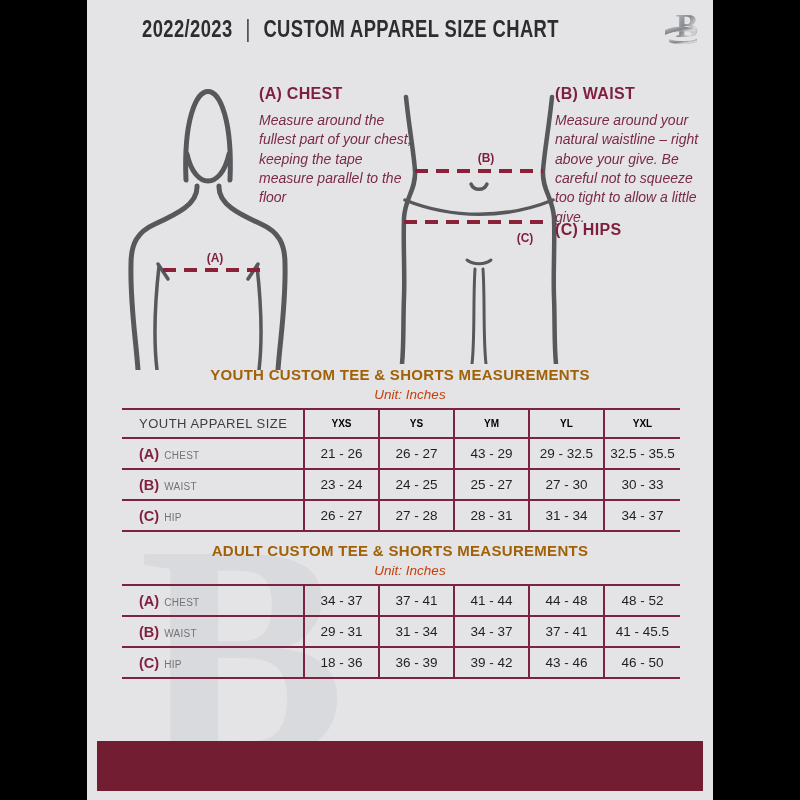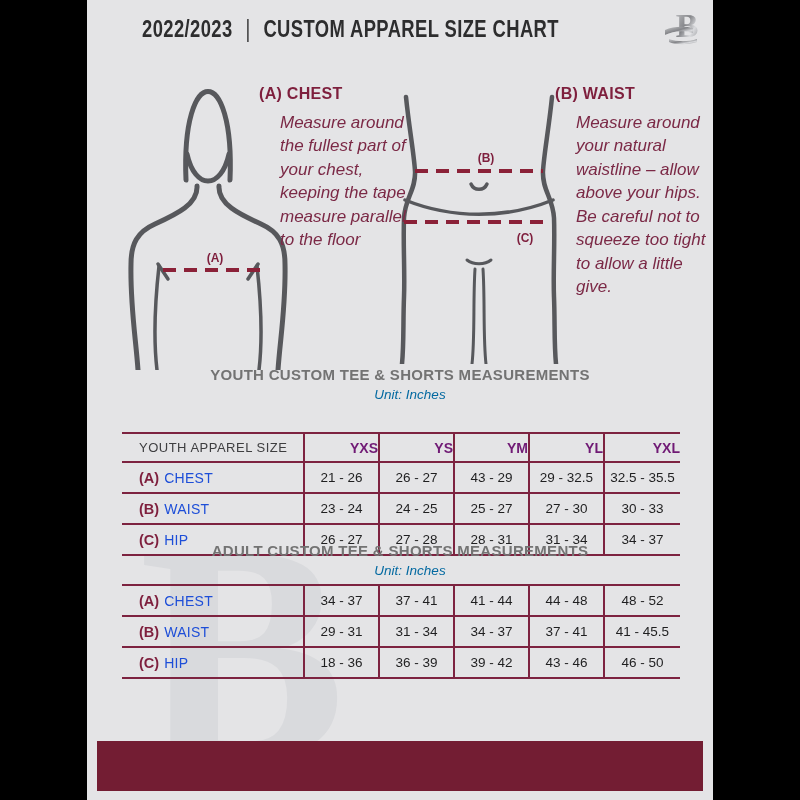--- a/index.html
+++ b/index.html
@@ -22,37 +22,37 @@
     font-size:23px;letter-spacing:.5px;transform:scaleX(.8);transform-origin:left center;white-space:nowrap;}
   .doc-title .pipe{margin:0 16px;font-weight:normal;color:#3a3a3a;}
   .brand{display:flex;align-items:center;gap:9px;}
   .brand-word{font-weight:bold;font-size:14px;letter-spacing:6px;color:#2b2b2c;}
 
   
   .fig-svg{position:absolute;z-index:1;}
   .fig-label{font-family:"Liberation Sans",sans-serif;font-weight:bold;font-size:12px;fill:var(--head-maroon);}
   .section{position:absolute;z-index:1;}
   .section h3{font-size:16px;font-weight:bold;color:var(--head-maroon);letter-spacing:.3px;margin-bottom:8px;}
-  .section p{font-size:17px;font-style:italic;color:var(--txt-maroon);line-height:1.38;white-space:pre-line;margin-left:21px;}
+  .section p{font-size:14px;font-style:italic;color:var(--txt-maroon);line-height:1.38;white-space:pre-line;}
 
   
   .tbl-title{position:absolute;width:100%;text-align:center;font-size:15px;font-weight:bold;
-    letter-spacing:.3px;color:#737373;z-index:1;}
-  .tbl-unit{position:absolute;width:100%;text-align:center;font-size:13.5px;font-style:italic;color:#0369a1;z-index:1;padding-left:20px;}
+    letter-spacing:.3px;color:#a16207;z-index:1;}
+  .tbl-unit{position:absolute;width:100%;text-align:center;font-size:13.5px;font-style:italic;color:#c2410c;z-index:1;padding-left:20px;}
   table.size-table{position:absolute;left:35px;width:558px;border-collapse:collapse;table-layout:fixed;z-index:1;}
   .size-table td{border-top:2px solid var(--line);height:31px;text-align:center;
     font-size:13.5px;color:#1f1f20;vertical-align:middle;}
   .size-table tr:last-child td{border-bottom:2px solid var(--line);}
   .size-table td + td{border-left:2px solid var(--line);}
   .size-table tr.head td{height:29px;}
   .size-table td.label-cell{text-align:left;padding-left:17px;}
   .size-table tr.head td.label-cell{font-size:13px;color:#3e3e40;letter-spacing:.5px;}
-  .size-table tr.head td.size-cell{font-weight:bold;font-size:14px;color:#701a75;text-align:right;}
+  .size-table tr.head td.size-cell{font-weight:bold;font-size:10px;color:#000000;}
   .row-letter{color:var(--head-maroon);font-weight:bold;font-size:14.5px;margin-right:5px;}
-  .row-name{color:#1d4ed8;font-size:14px;letter-spacing:.3px;}
+  .row-name{color:#737373;font-size:10px;letter-spacing:.3px;}
 
   
   .watermark{position:absolute;left:52px;top:498px;font-family:"Liberation Serif",serif;font-weight:bold;
     font-size:310px;line-height:1;color:#d9dadd;z-index:0;user-select:none;}
   .footer-bar{position:absolute;left:10px;width:606px;top:741px;height:50px;background:var(--maroon);z-index:3;}
 </style>
 </head>
 <body>
 
 <div class="page">
@@ -115,28 +115,29 @@
     <text class="fig-label" x="89" y="70" text-anchor="middle">(B)</text>
     <text class="fig-label" x="128" y="150" text-anchor="middle">(C)</text>
   </svg>
 
   <div class="section" style="left:172px;top:85px;width:156px;">
     <h3>(A) CHEST</h3>
     <p>Measure around the fullest part of your chest, keeping the tape measure parallel to the floor</p>
   </div>
   <div class="section" style="left:468px;top:85px;width:156px;">
     <h3>(B) WAIST</h3>
-    <p>Measure around your natural waistline – allow above your hips. Be careful not to squeeze too tight to allow a little give.</p>
+    <p>Measure around your natural waistline – right above your give. Be careful not to squeeze too tight to allow a little give.</p>
   </div>
   <div class="section" style="left:468px;top:221px;width:160px;">
+    <h3>(C) HIPS</h3>
   </div>
 
   <div class="tbl-title" style="top:366px;">YOUTH CUSTOM TEE &amp; SHORTS MEASUREMENTS</div>
   <div class="tbl-unit" style="top:387px;">Unit: Inches</div>
-  <table class="size-table" style="top:408px;margin-top:24px;">
+  <table class="size-table" style="top:408px;">
     <colgroup>
         <col style="width:182px">
         <col style="width:75px">
         <col style="width:75px">
         <col style="width:75px">
         <col style="width:75px">
         <col style="width:76px">
       </colgroup>
     <tbody>
       <tr class="head">

